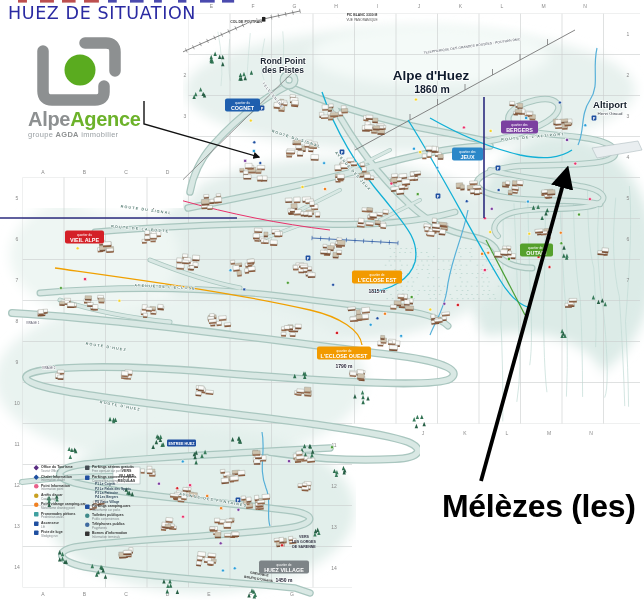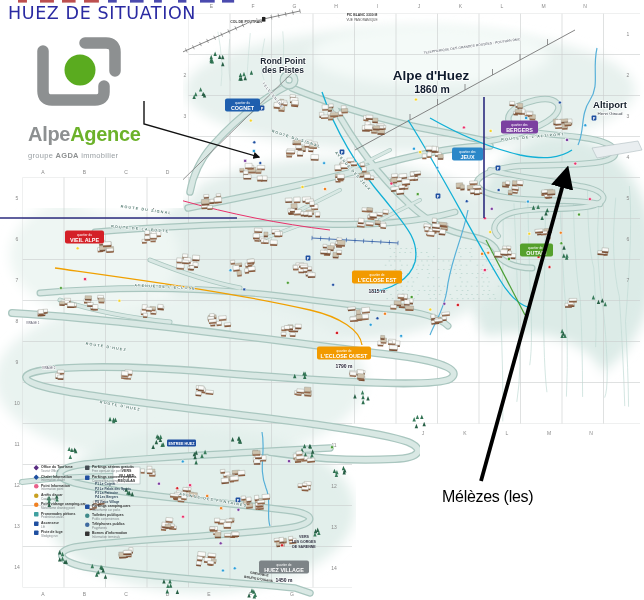--- a/index.html
+++ b/index.html
@@ -1,28 +1,28 @@
 <!DOCTYPE html>
 <html><head>
 <meta charset="utf-8">
 <style>
   html,body{margin:0;padding:0;background:#ffffff;}
   .stage{position:relative;width:644px;height:600px;background:#ffffff;overflow:hidden;
          font-family:"Liberation Sans",sans-serif;}
   svg{position:absolute;left:0;top:0;}
   .page-title{position:absolute;left:8px;top:3px;font-family:"DejaVu Sans",sans-serif;
       font-size:17.5px;color:#2a2aa2;letter-spacing:.6px;font-weight:500;white-space:nowrap;}
-  .logo-text{position:absolute;left:28px;top:124px;line-height:1;}
+  .logo-text{position:absolute;left:28px;top:109px;line-height:1;}
   .logo-brand{font-family:"Liberation Sans",sans-serif;font-size:20px;font-weight:bold;letter-spacing:-.3px;}
   .brand-gray{color:#8d9091;}
   .brand-green{color:#6cb22a;}
-  .logo-sub{font-size:7.5px;color:#9aa0a4;margin-top:8px;letter-spacing:.3px;}
+  .logo-sub{font-size:7.5px;color:#9aa0a4;margin-top:2px;letter-spacing:.3px;}
   .logo-sub b{color:#8d9091;}
   .melezes{position:absolute;left:442px;top:488px;font-family:"Liberation Sans",sans-serif;
-      font-size:16px;font-weight:400;color:#000;letter-spacing:-.3px;white-space:nowrap;}
+      font-size:32px;font-weight:700;color:#000;letter-spacing:-.3px;white-space:nowrap;}
   .legend{position:absolute;left:30px;top:460px;width:300px;height:160px;
       transform:scale(.5);transform-origin:0 0;}
   .lrow{position:absolute;display:flex;align-items:flex-start;}
   .licon{width:9px;height:9px;margin-right:5px;flex:0 0 auto;margin-top:1px;}
   .licon.diamond{transform:rotate(45deg) scale(.85);border-radius:1px;}
   .licon.circle{border-radius:50%;}
   .licon.square{border-radius:1.5px;}
   .lfr{font-size:7px;font-weight:bold;color:#333;white-space:nowrap;line-height:1.15;}
   .len{font-size:6px;color:#7e8488;white-space:nowrap;line-height:1.1;}
   .lsub{position:absolute;font-size:6.4px;font-weight:bold;color:#34495e;line-height:1.35;white-space:nowrap;}

